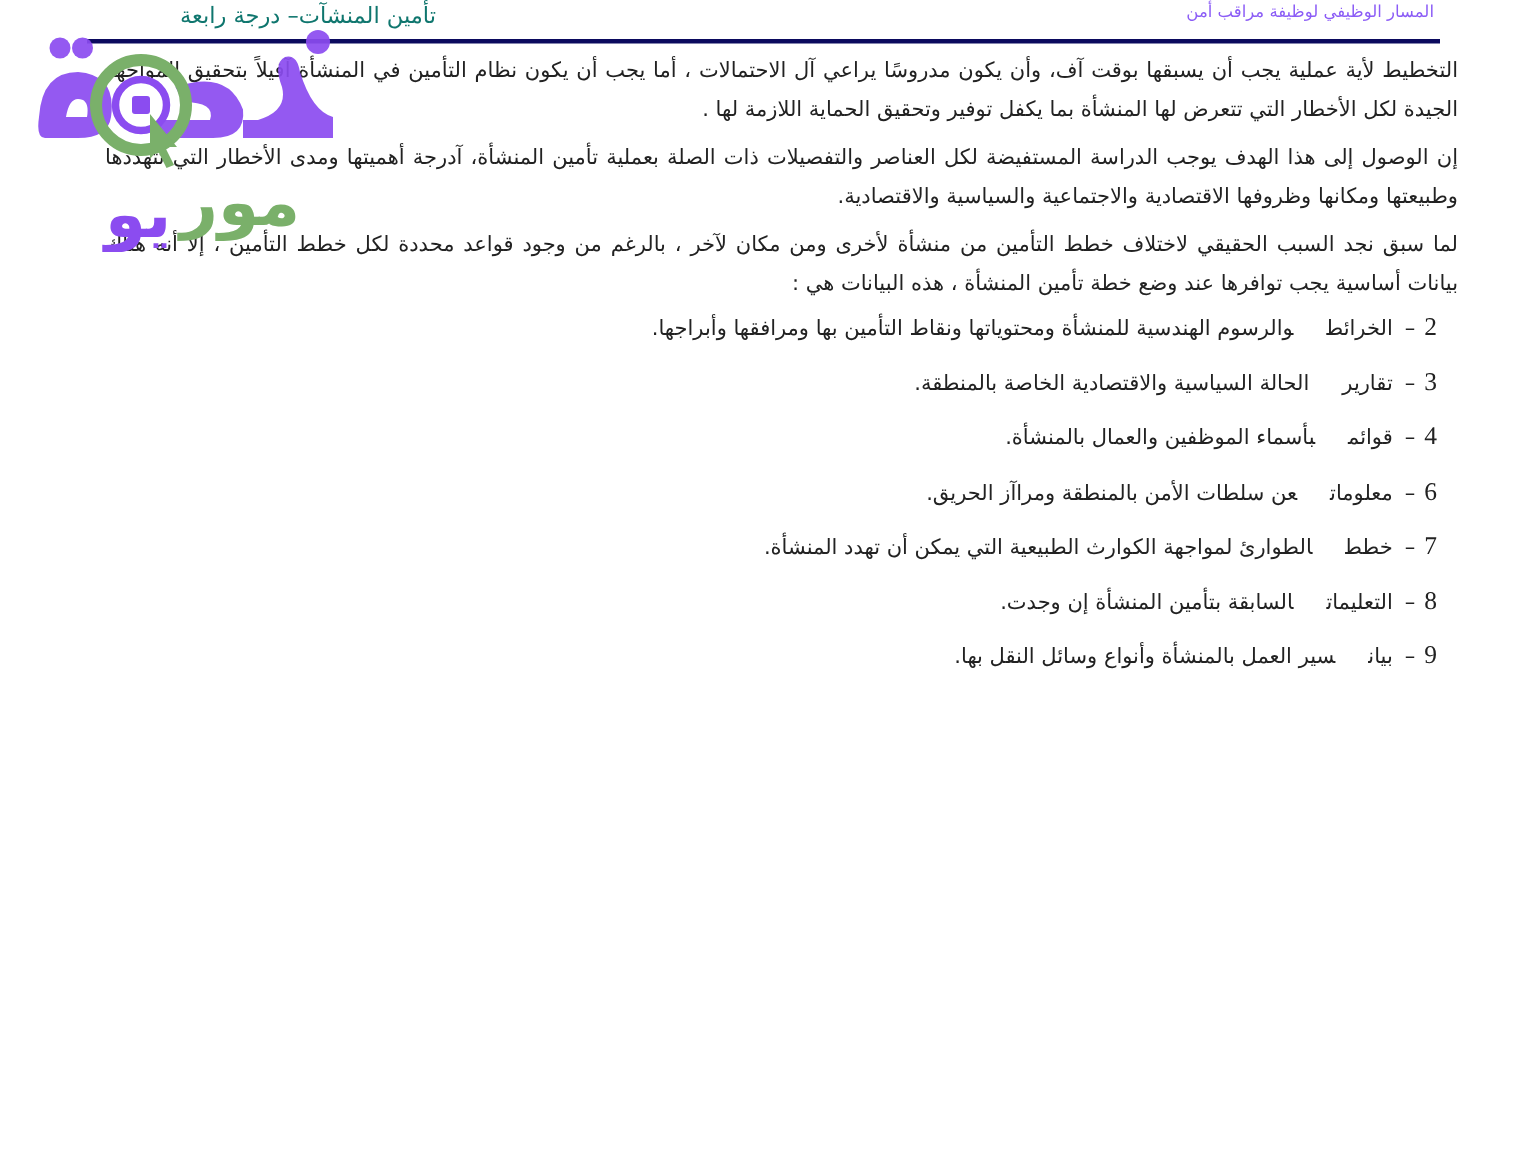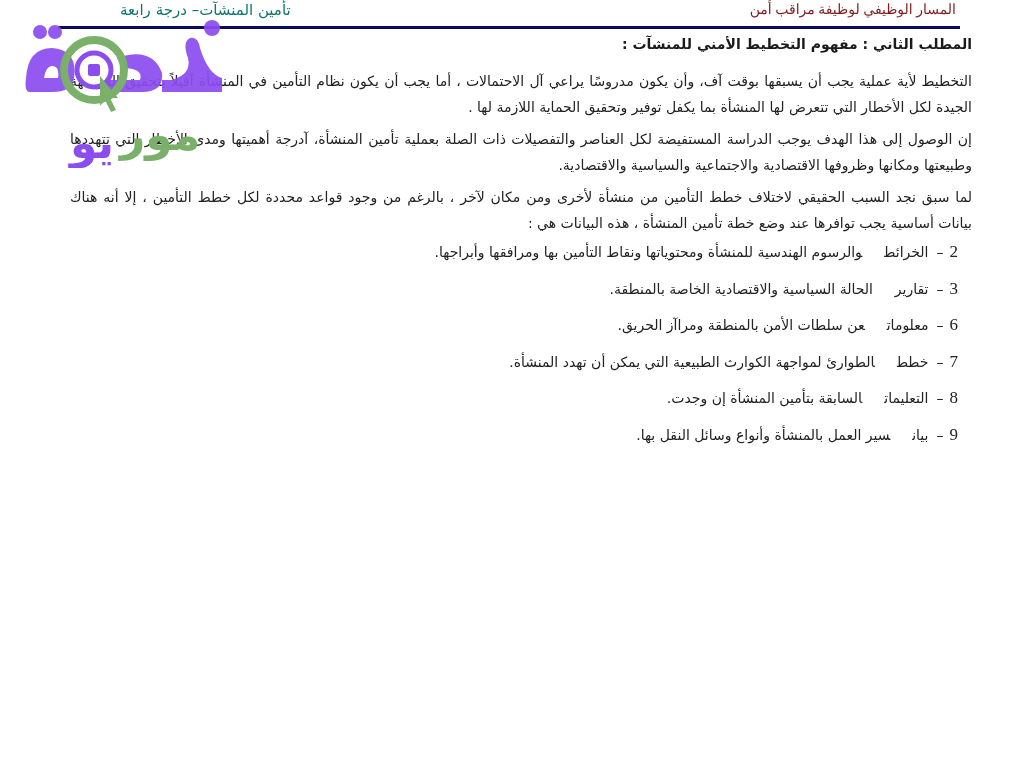--- a/index.html
+++ b/index.html
@@ -11,21 +11,21 @@
     }
     .page { position: absolute; left: 0; top: 0; width: 1024px; height: 768px; }
 
     .header {
       position: absolute; left: 58px; top: 0; width: 902px; height: 26px;
       border-bottom: 3px solid #0b0a5e;
       direction: rtl;
     }
     .header-right {
       position: absolute; right: 4px; top: 1px;
-      font-size: 14px; color: #7f1d1d; white-space: nowrap; font-family: Liberation Serif, serif;
+      font-size: 11px; color: #8b5cf6; white-space: nowrap;
     }
     .header-left {
       position: absolute; left: 62px; top: 1px;
       font-size: 15px; color: #0f766e; white-space: nowrap;
     }
 
     .content {
       position: absolute; left: 70px; top: 34px; width: 902px;
       direction: rtl; text-align: justify;
     }
@@ -54,28 +54,28 @@
 <body>
 
 <div class="page">
 
   <div class="header">
     <span class="header-right">المسار الوظيفي لوظيفة مراقب أمن</span>
     <span class="header-left">تأمين المنشآت– درجة رابعة</span>
   </div>
 
   <div class="content">
-    <p class="section-title">المطلب الثاني : مفهوم التخطيط الأمني للمنشآت :</p>
     <p class="para">التخطيط لأية عملية يجب أن يسبقها بوقت آف، وأن يكون مدروسًا يراعي آل الاحتمالات ، أما يجب أن يكون نظام التأمين في المنشأة آفيلاً بتحقيق المواجهة الجيدة لكل الأخطار التي تتعرض لها المنشأة بما يكفل توفير وتحقيق الحماية اللازمة لها .</p>
     <p class="para">إن الوصول إلى هذا الهدف يوجب الدراسة المستفيضة لكل العناصر والتفصيلات ذات الصلة بعملية تأمين المنشأة، آدرجة أهميتها ومدى الأخطار التي تتهددها وطبيعتها ومكانها وظروفها الاقتصادية والاجتماعية والسياسية والاقتصادية.</p>
     <p class="para">لما سبق نجد السبب الحقيقي لاختلاف خطط التأمين من منشأة لأخرى ومن مكان لآخر ، بالرغم من وجود قواعد محددة لكل خطط التأمين ، إلا أنه هناك بيانات أساسية يجب توافرها عند وضع خطة تأمين المنشأة ، هذه البيانات هي :</p>
 
     <ul class="list">
       <li class="list-item"><span class="num">2</span><span class="dash">–</span><span class="term">الخرائط</span><span>والرسوم الهندسية للمنشأة ومحتوياتها ونقاط التأمين بها ومرافقها وأبراجها.</span></li>
       <li class="list-item"><span class="num">3</span><span class="dash">–</span><span class="term">تقارير</span><span>الحالة السياسية والاقتصادية الخاصة بالمنطقة.</span></li>
+      <li class="list-item"><span class="num">4</span><span class="dash">–</span><span class="term">قوائم</span><span>بأسماء الموظفين والعمال بالمنشأة.</span></li>
       <li class="list-item"><span class="num">6</span><span class="dash">–</span><span class="term">معلومات</span><span>عن سلطات الأمن بالمنطقة ومراآز الحريق.</span></li>
       <li class="list-item"><span class="num">7</span><span class="dash">–</span><span class="term">خطط</span><span>الطوارئ لمواجهة الكوارث الطبيعية التي يمكن أن تهدد المنشأة.</span></li>
       <li class="list-item"><span class="num">8</span><span class="dash">–</span><span class="term">التعليمات</span><span>السابقة بتأمين المنشأة إن وجدت.</span></li>
       <li class="list-item"><span class="num">9</span><span class="dash">–</span><span class="term">بيان</span><span>سير العمل بالمنشأة وأنواع وسائل النقل بها.</span></li>
     </ul>
   </div>
 
   <svg class="logo" viewBox="0 0 205 150" xmlns="http://www.w3.org/2000/svg">
     <g fill="#8b4cf0" opacity="0.92">
 

